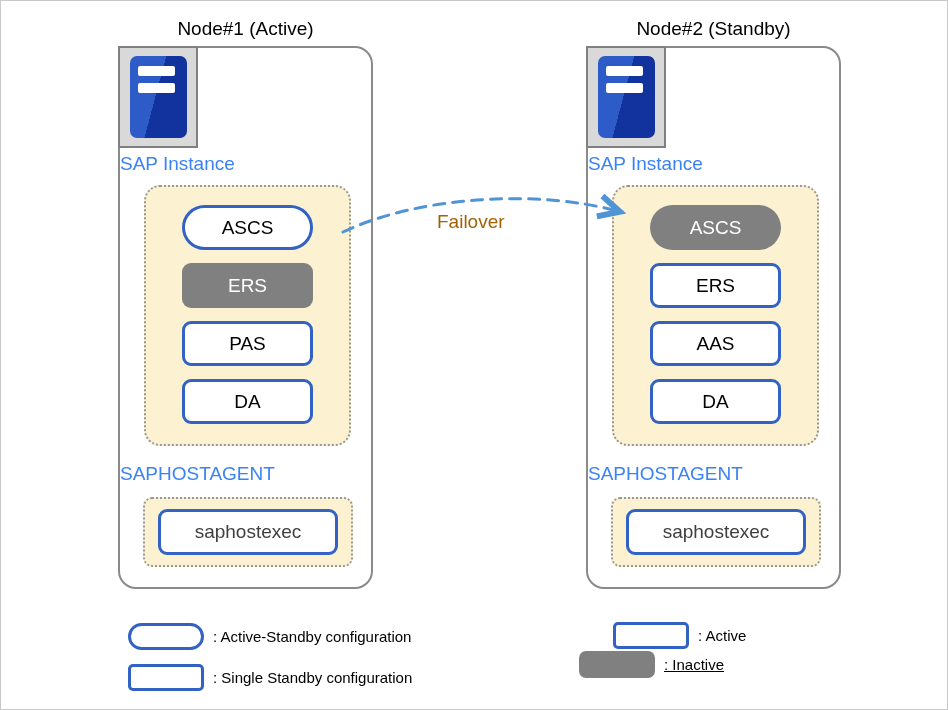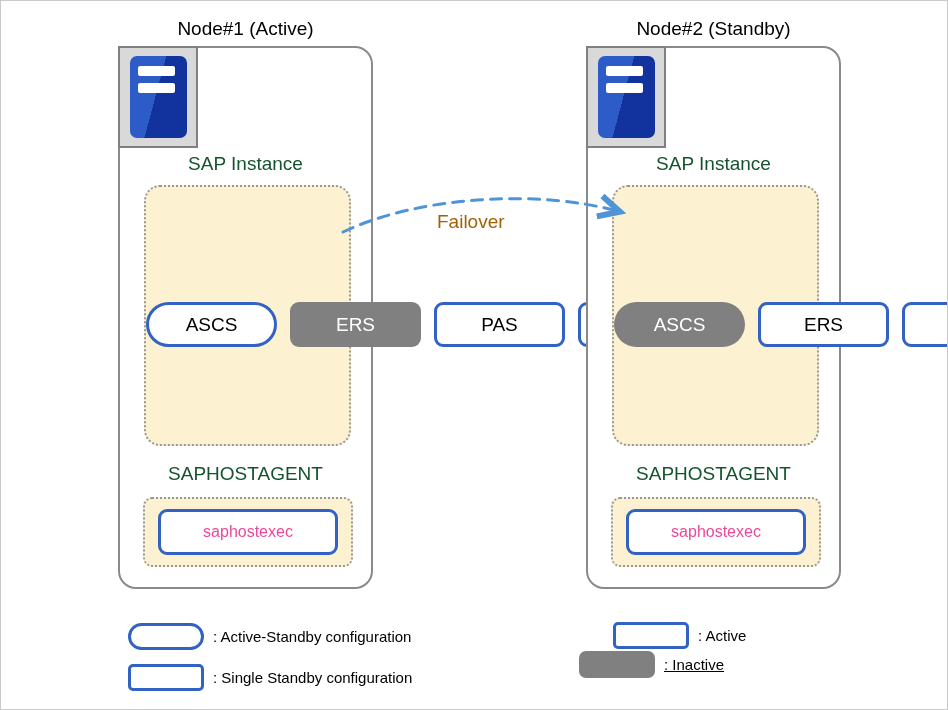--- a/index.html
+++ b/index.html
@@ -69,38 +69,38 @@
     background: #ffffff;
     border-radius: 2px;
   }
   .server-body .bar.b1 { top: 10px; }
   .server-body .bar.b2 { top: 27px; }
 
   
   .section-label {
     position: absolute;
     width: 100%;
-    text-align: center;
-    font-size: 19px;
-    color: #14532d;
+    font-size: 19px;
+    color: #3b82f6;
   }
   .sap-instance-label { top: 105px; }
   .hostagent-label    { top: 415px; }
 
   
   .instance-group {
     position: absolute;
     left: 24px;
     top: 137px;
     width: 207px;
     height: 261px;
     background: #fcf2d2;
     border: 2px dotted #979797;
     border-radius: 16px;
     display: flex;
+    flex-direction: column;
     align-items: center;
     padding-top: 18px;
     gap: 13px;
   }
   .ibox {
     width: 131px;
     height: 45px;
     display: flex;
     align-items: center;
     justify-content: center;
@@ -136,22 +136,22 @@
   }
   .hostagent-box {
     width: 180px;
     height: 46px;
     background: #ffffff;
     border: 3px solid #3262c4;
     border-radius: 9px;
     display: flex;
     align-items: center;
     justify-content: center;
-    font-size: 16px;
-    color: #ec4899;
+    font-size: 19px;
+    color: #404040;
   }
 
   
   .failover-svg {
     position: absolute;
     left: 0; top: 0;
     width: 948px; height: 710px;
     pointer-events: none;
   }
   .failover-label {

